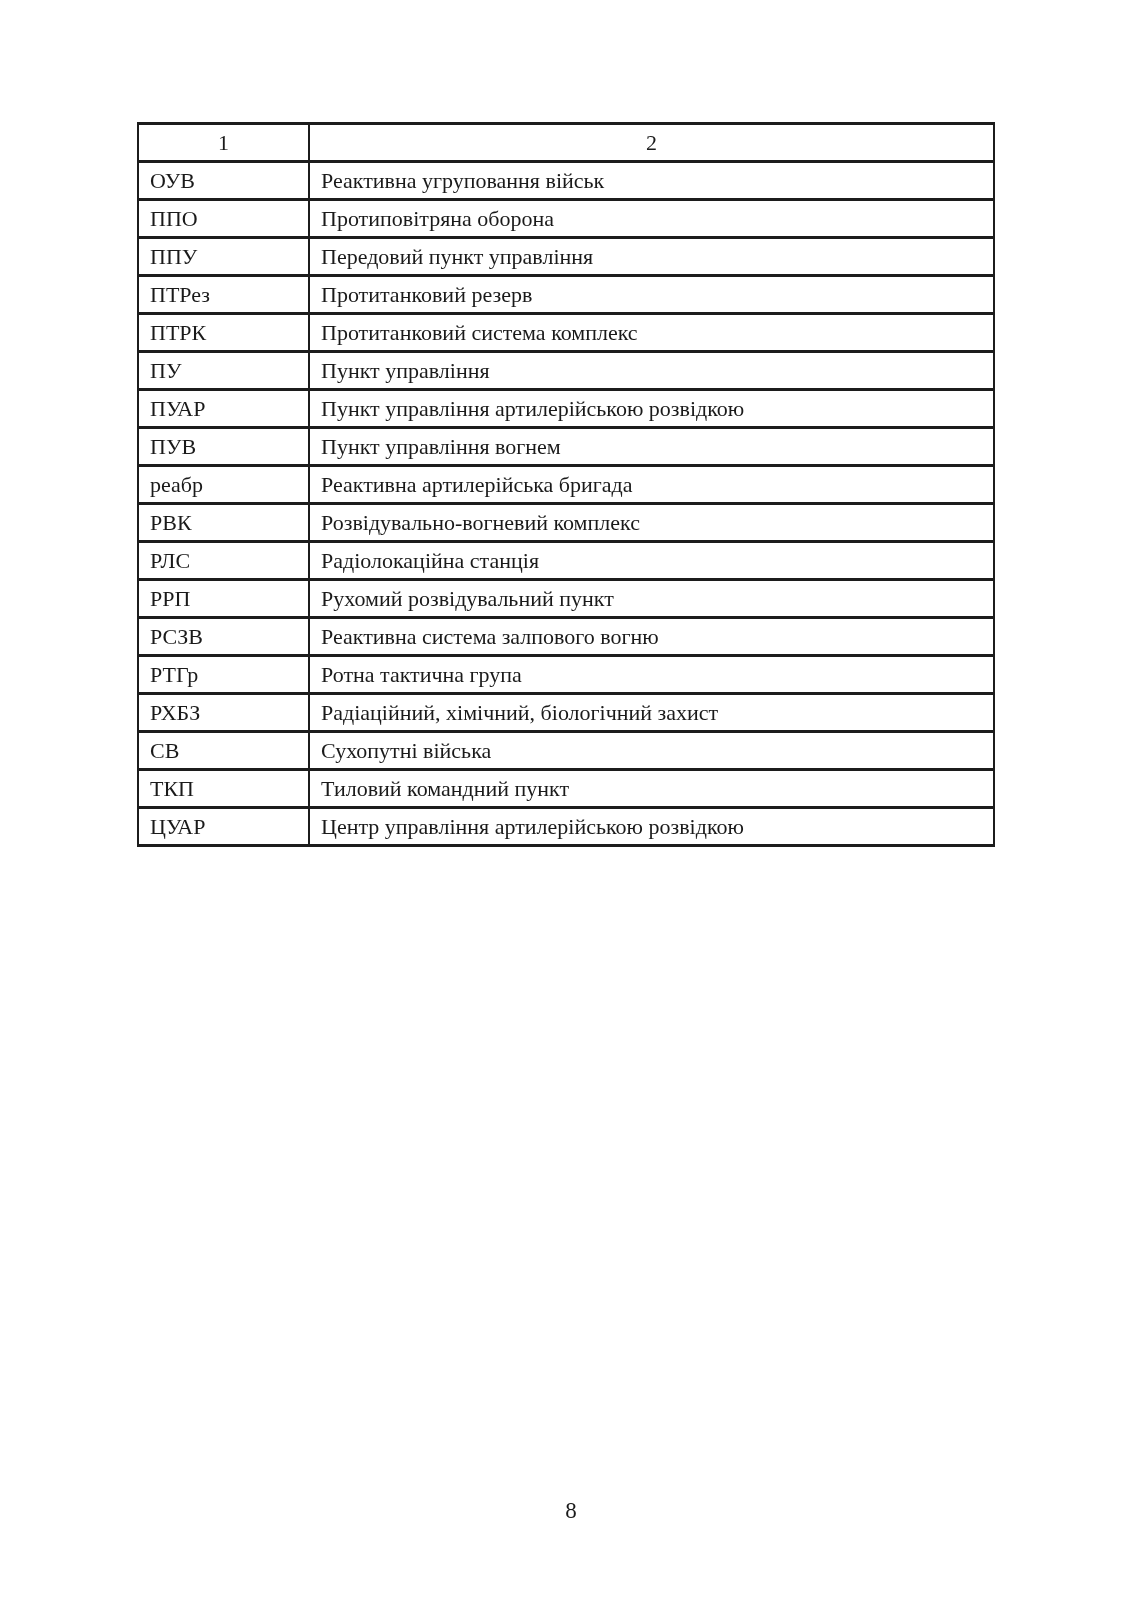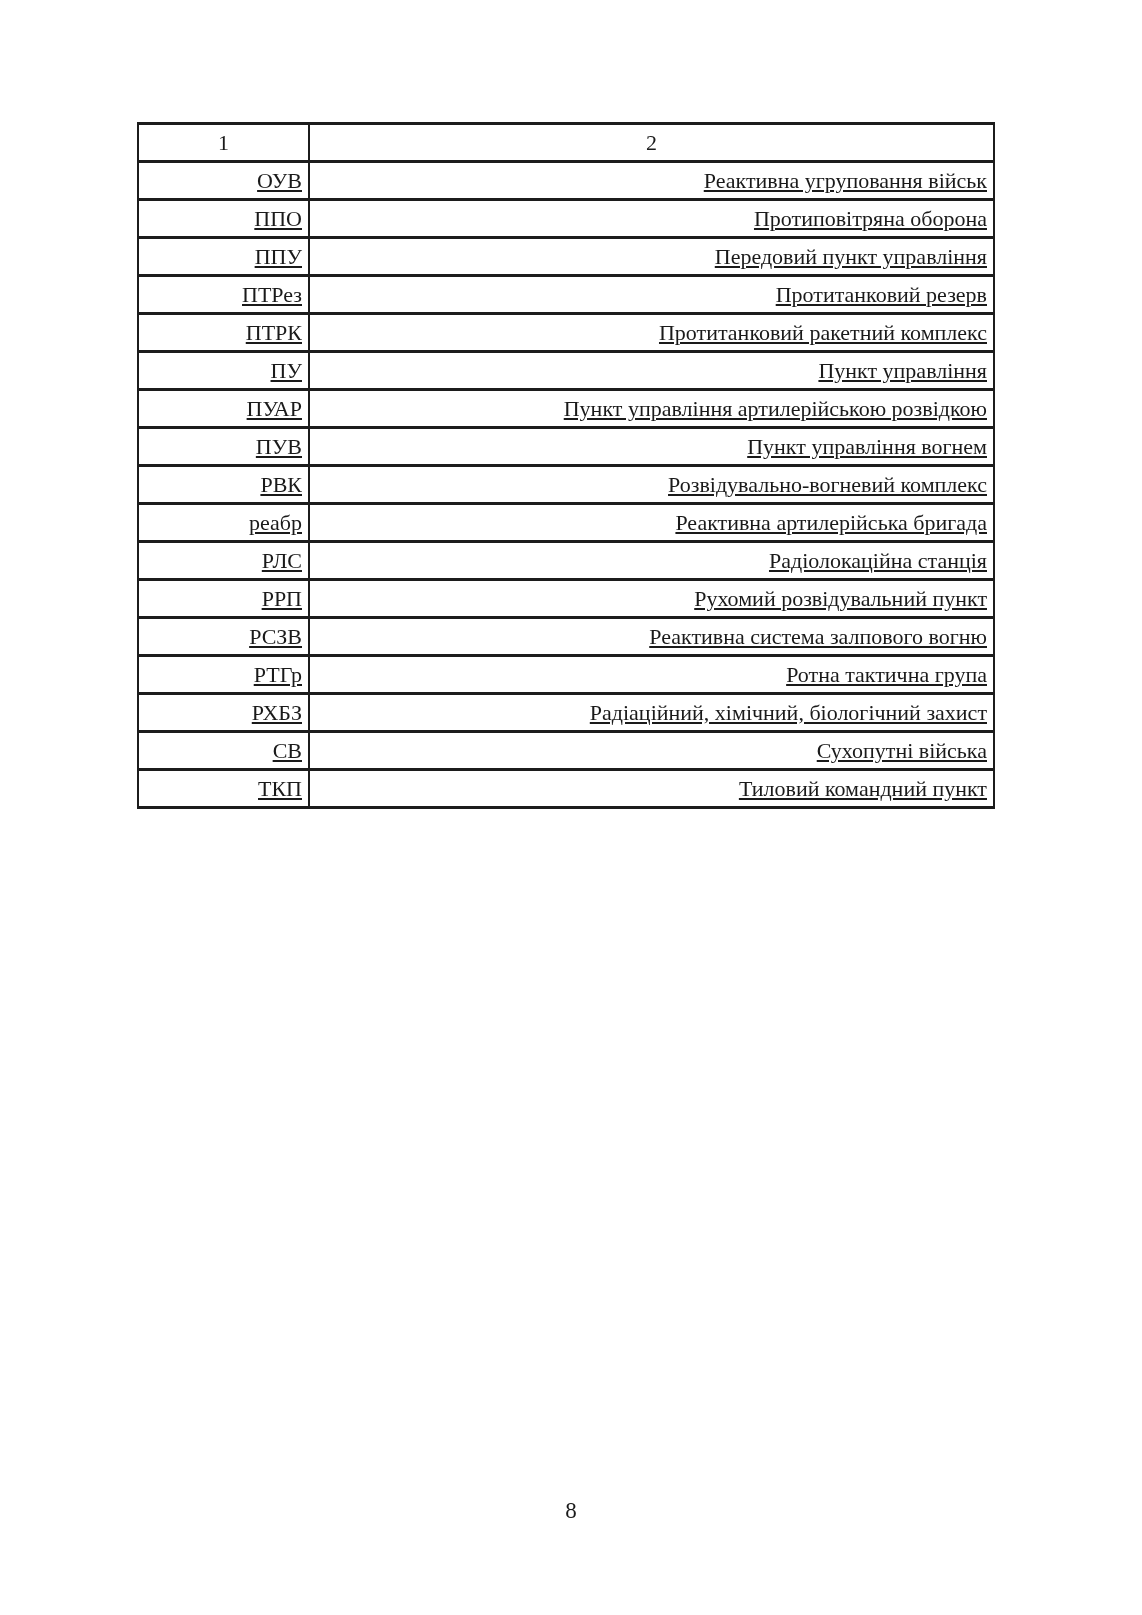--- a/index.html
+++ b/index.html
@@ -43,23 +43,22 @@
     vertical-align: middle;
     white-space: nowrap;
     overflow: hidden;
   }
   table.abbr-table th {
     font-weight: normal;
     text-align: center;
     padding: 0;
   }
   table.abbr-table td {
-    text-align: right;
+    text-align: left;
     padding: 0 6px 0 11px;
-    text-decoration: underline;
   }
   .page-number {
     position: absolute;
     top: 1498px;
     left: 0;
     width: 100%;
     text-align: center;
     font-size: 23px;
     color: #1a1a1a;
   }
@@ -92,41 +91,41 @@
         <tr>
           <td>ППУ</td>
           <td>Передовий пункт управління</td>
         </tr>
         <tr>
           <td>ПТРез</td>
           <td>Протитанковий резерв</td>
         </tr>
         <tr>
           <td>ПТРК</td>
-          <td>Протитанковий ракетний комплекс</td>
+          <td>Протитанковий система комплекс</td>
         </tr>
         <tr>
           <td>ПУ</td>
           <td>Пункт управління</td>
         </tr>
         <tr>
           <td>ПУАР</td>
           <td>Пункт управління артилерійською розвідкою</td>
         </tr>
         <tr>
           <td>ПУВ</td>
           <td>Пункт управління вогнем</td>
         </tr>
         <tr>
+          <td>реабр</td>
+          <td>Реактивна артилерійська бригада</td>
+        </tr>
+        <tr>
           <td>РВК</td>
           <td>Розвідувально-вогневий комплекс</td>
-        </tr>
-        <tr>
-          <td>реабр</td>
-          <td>Реактивна артилерійська бригада</td>
         </tr>
         <tr>
           <td>РЛС</td>
           <td>Радіолокаційна станція</td>
         </tr>
         <tr>
           <td>РРП</td>
           <td>Рухомий розвідувальний пункт</td>
         </tr>
         <tr>
@@ -142,18 +141,22 @@
           <td>Радіаційний, хімічний, біологічний захист</td>
         </tr>
         <tr>
           <td>СВ</td>
           <td>Сухопутні війська</td>
         </tr>
         <tr>
           <td>ТКП</td>
           <td>Тиловий командний пункт</td>
         </tr>
+        <tr>
+          <td>ЦУАР</td>
+          <td>Центр управління артилерійською розвідкою</td>
+        </tr>
       </tbody>
   </table>
 
   <div class="page-number">8</div>
 
 </div>
 
 </body></html>

